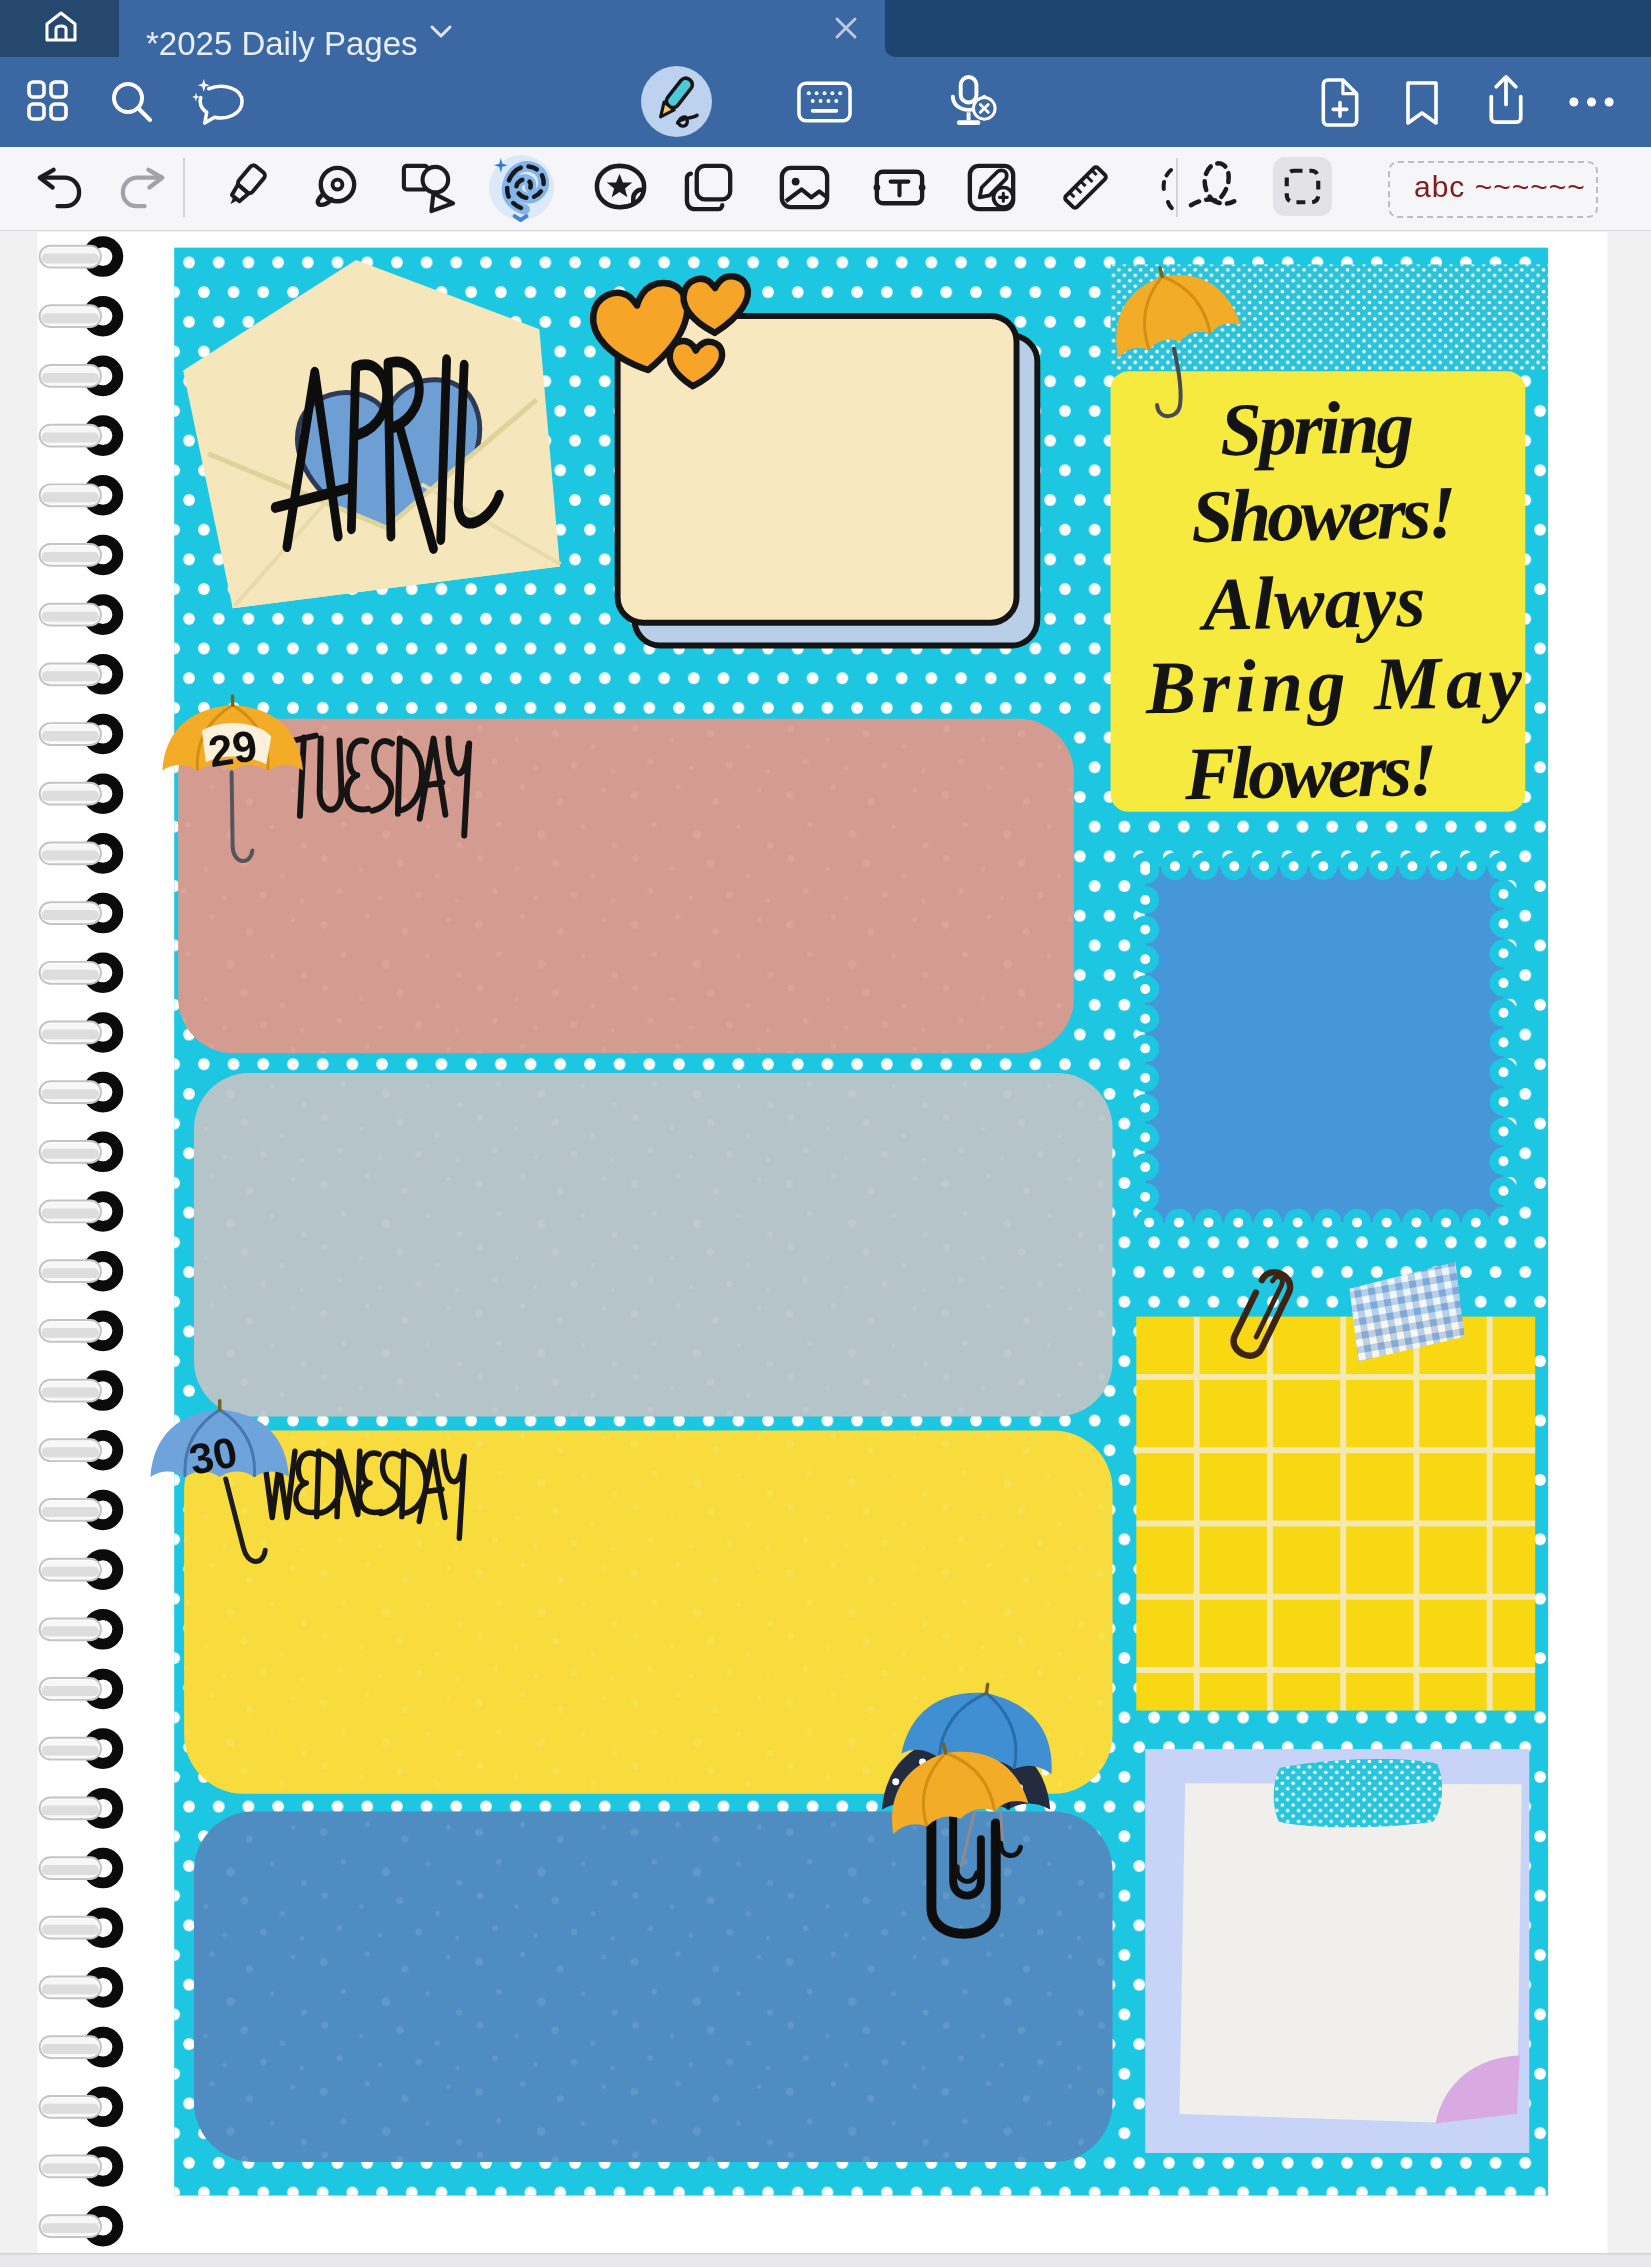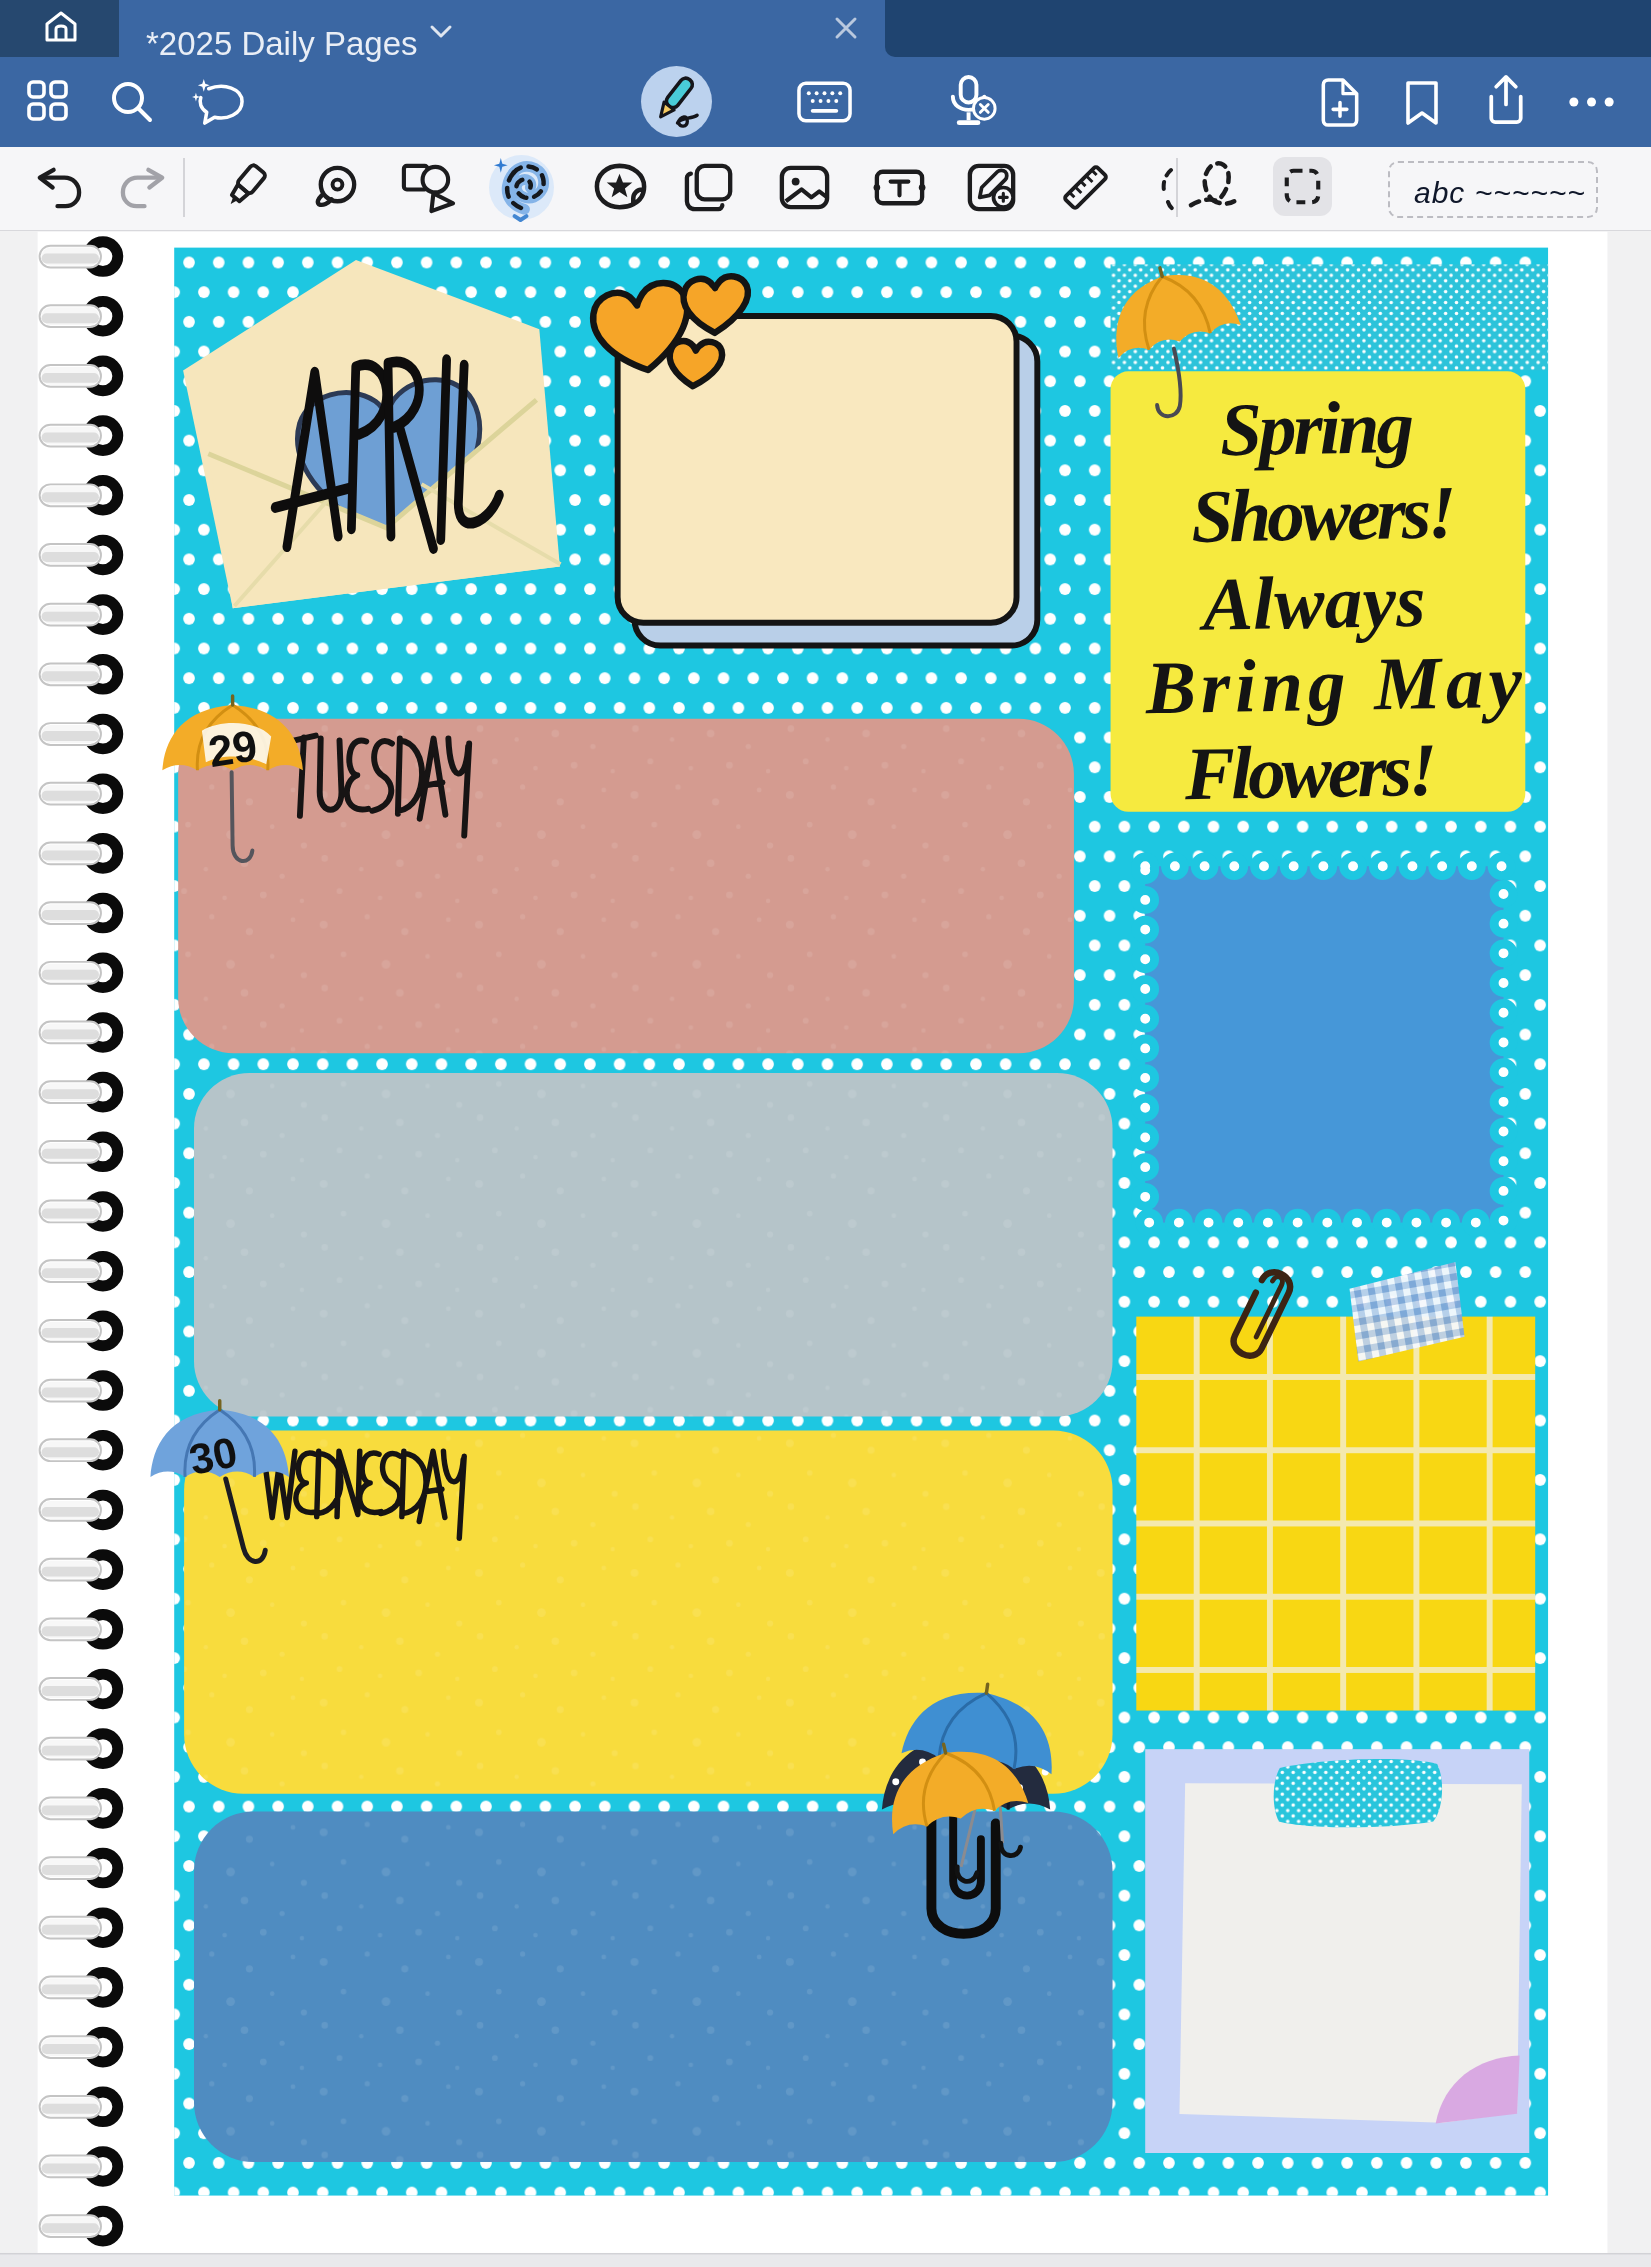--- a/index.html
+++ b/index.html
@@ -462,15 +462,15 @@
 </svg>
 
 <div class="abs" style="left:1273px;top:157px;width:59px;height:59px;border-radius:12px;background:#e3e3e7;"></div>
 
 <svg class="abs" style="left:1273px;top:157px" width="59" height="59" viewBox="0 0 60 60">
   <rect x="14" y="14" width="32" height="32" rx="7" fill="none" stroke="#1c1c1e" stroke-width="4.2" stroke-dasharray="9 7"></rect>
 </svg>
 
 <div class="abs" style="left:1388px;top:161px;width:206px;height:53px;border:2.5px dashed #bcbcc2;border-radius:10px;"></div>
 
-<div class="abs" style="left:1414px;top:176px;font-size:30px;color:#0f172a;font-style:italic;letter-spacing:1px;">abc ~~~~~~</div>
+<div class="abs" style="left:1414px;top:170px;font-size:30px;color:#7f1d1d;letter-spacing:1px;">abc ~~~~~~</div>
 
 </div>
 
 </body></html>

